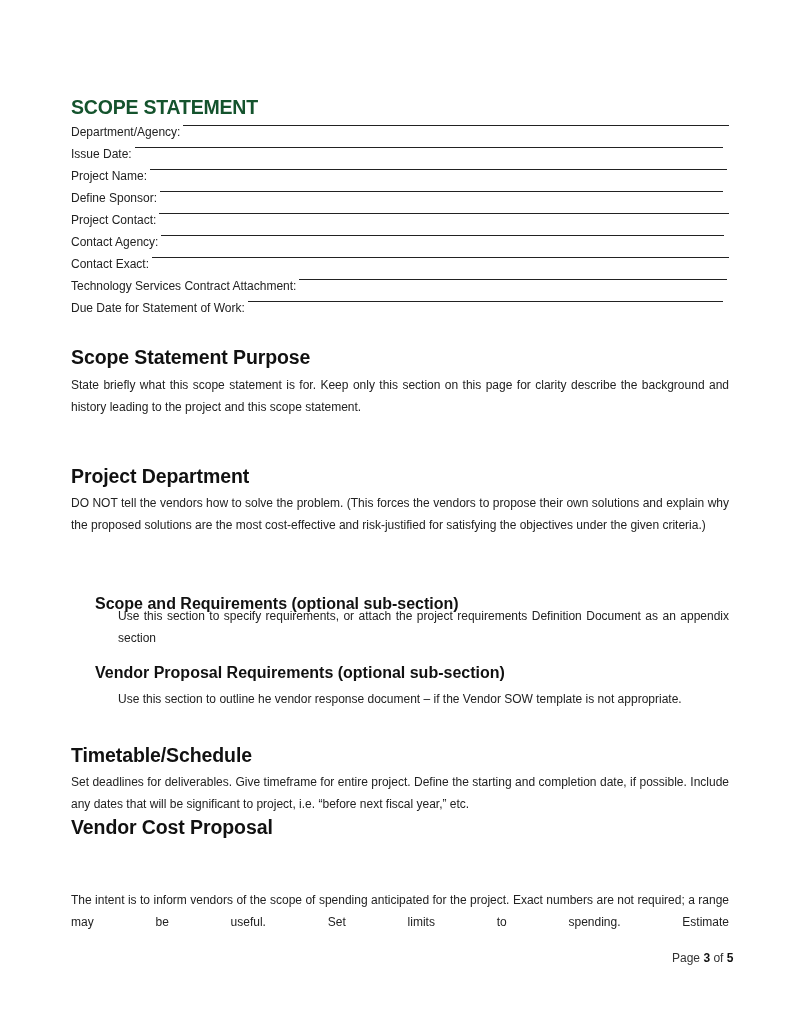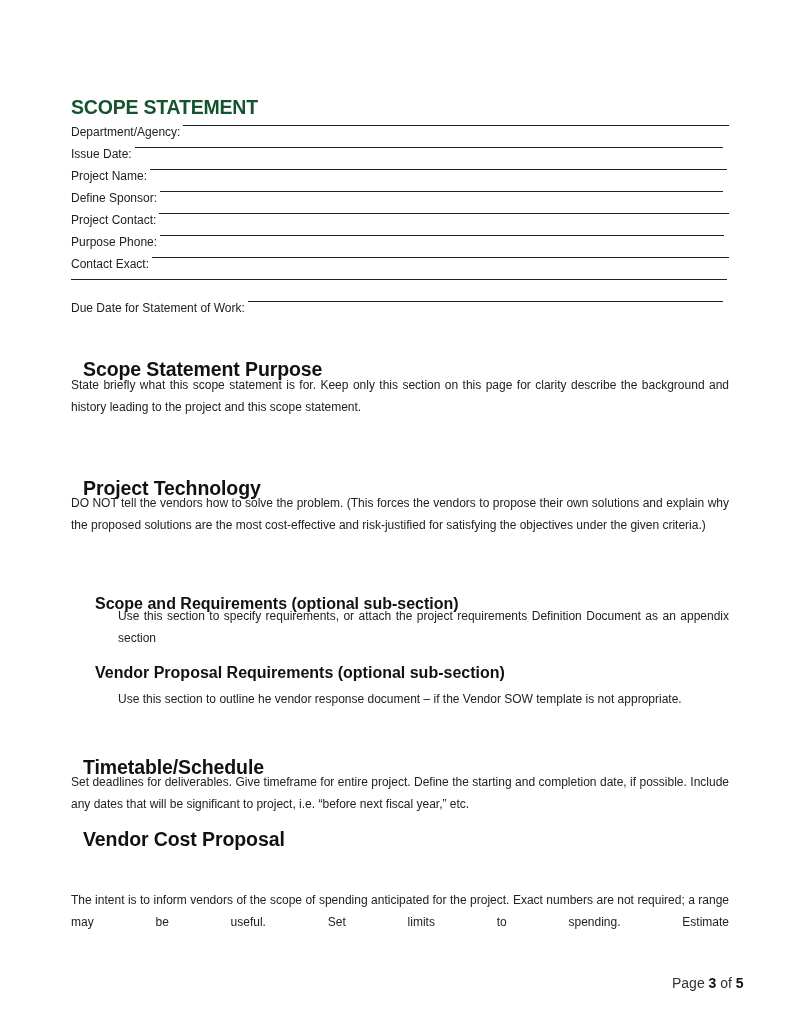--- a/index.html
+++ b/index.html
@@ -5,26 +5,26 @@
   html, body { margin: 0; padding: 0; background: #ffffff; }
   body { width: 800px; height: 1035px; position: relative; overflow: hidden;
          font-family: "Liberation Sans", sans-serif; color: #1a1a1a; }
   .page { position: absolute; left: 71px; top: 0; width: 658px; }
   .title { position: absolute; top: 96px; left: 0; font-size: 19.5px; font-weight: bold;
            letter-spacing: -0.2px; color: #14532d; }
   .form-row { position: absolute; left: 0; width: 658px; height: 22px; display: flex;
               align-items: flex-start; font-size: 12px; color: #222; }
   .form-row .label { white-space: nowrap; padding-right: 3px; line-height: 16px; }
   .form-row .line { flex: 1; border-bottom: 1.3px solid #222; margin-bottom: 3px; height: 1px; }
-  h2 { position: absolute; left: 0; margin: 12px; font-size: 19.5px; font-weight: bold; color: #111;
+  h2 { position: absolute; left: 0; margin: 0; font-size: 19.5px; font-weight: bold; color: #111;
        letter-spacing: -0.1px; }
   h3 { position: absolute; margin: 12px; font-size: 16px; font-weight: bold; color: #111; }
   p { position: absolute; margin: 0; font-size: 12px; line-height: 22px; color: #222;
       text-align: justify; text-align-last: left; }
-  .footer { position: absolute; top: 975px; left: 672px; font-size: 14px; color: #333; }
+  .footer { position: absolute; top: 951px; left: 672px; font-size: 12px; color: #333; }
   .footer b { color: #111; }
 </style>
 </head>
 <body>
 
 <div class="page">
   <div class="title">SCOPE STATEMENT</div>
 
   <div class="form-row" style="top:124px">
     <span class="label">Department/Agency:</span>
@@ -40,39 +40,40 @@
   </div>
   <div class="form-row" style="top:190px; width:652px">
     <span class="label">Define Sponsor:</span>
     <span class="line"></span>
   </div>
   <div class="form-row" style="top:212px; width:658px">
     <span class="label">Project Contact:</span>
     <span class="line"></span>
   </div>
   <div class="form-row" style="top:234px; width:653px">
-    <span class="label">Purpose Phone:</span>
+    <span class="label">Contact Agency:</span>
     <span class="line"></span>
   </div>
   <div class="form-row" style="top:256px; width:658px">
     <span class="label">Contact Exact:</span>
     <span class="line"></span>
   </div>
   <div class="form-row" style="top:278px; width:656px">
+    <span class="label">Technology Services Contract Attachment:</span>
     <span class="line"></span>
   </div>
   <div class="form-row" style="top:300px; width:652px">
     <span class="label">Due Date for Statement of Work:</span>
     <span class="line"></span>
   </div>
 
   <h2 style="top:346px">Scope Statement Purpose</h2>
   <p style="top:374px; left:0; width:658px">State briefly what this scope statement is for. Keep only this section on this page for clarity describe the background and history leading to the project and this scope statement.</p>
 
-  <h2 style="top:465px">Project Technology</h2>
+  <h2 style="top:465px">Project Department</h2>
   <p style="top:492px; left:0; width:658px">DO NOT tell the vendors how to solve the problem. (This forces the vendors to propose their own solutions and explain why the proposed solutions are the most cost-effective and risk-justified for satisfying the objectives under the given criteria.)</p>
 
   <h3 style="top:583px; left:12px">Scope and Requirements (optional sub-section)</h3>
   <p style="top:605px; left:47px; width:611px">Use this section to specify requirements, or attach the project requirements Definition Document as an appendix section</p>
 
   <h3 style="top:652px; left:12px">Vendor Proposal Requirements (optional sub-section)</h3>
   <p style="top:688px; left:47px; width:611px">Use this section to outline he vendor response document – if the Vendor SOW template is not appropriate.</p>
 
   <h2 style="top:744px">Timetable/Schedule</h2>
   <p style="top:771px; left:0; width:658px">Set deadlines for deliverables. Give timeframe for entire project. Define the starting and completion date, if possible. Include any dates that will be significant to project, i.e. “before next fiscal year,” etc.</p>

